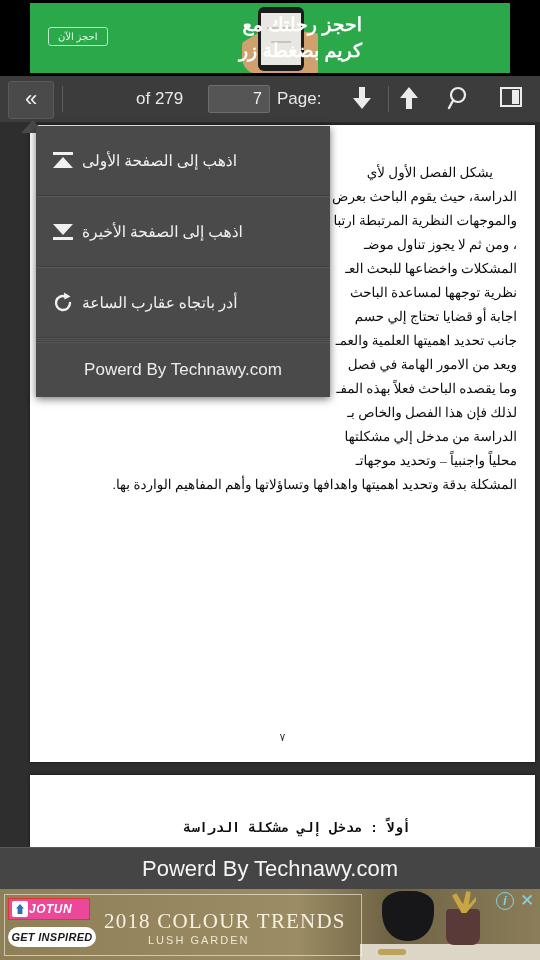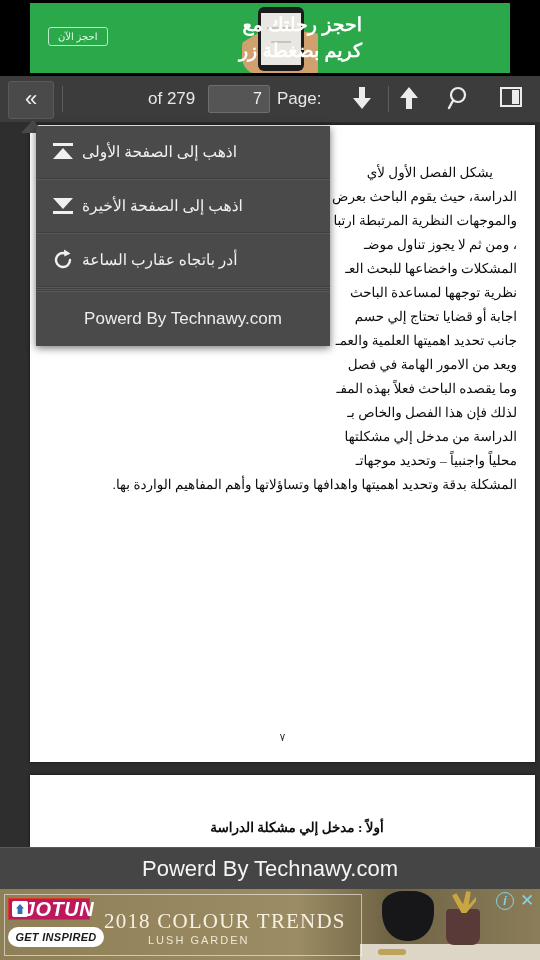--- a/index.html
+++ b/index.html
@@ -167,21 +167,20 @@
     top: 10px;
     width: 1px; height: 26px;
     background: #5d5d5d;
   }
   .tb-oftotal {
     position: absolute;
     left: 136px; top: 13px;
     color: #e8e8e8;
     font-size: 17px;
     white-space: nowrap;
-    margin-left: 12px;
   }
   .tb-pageinput {
     position: absolute;
     left: 208px; top: 9px;
     width: 62px; height: 28px;
     background: #555555;
     border: 1px solid #6d6d6d;
     border-radius: 2px;
     color: #f2f2f2;
     font-size: 16px;
@@ -259,39 +258,39 @@
     left: 0; right: 0;
     bottom: 18px;
     text-align: center;
     font-family: "Liberation Serif", serif;
     font-size: 11px;
     color: #333;
   }
   .doc-p2-head {
     direction: rtl;
     text-align: center;
-    font-family: Liberation Serif, serif;
+    font-family: Liberation Mono, monospace;
     font-weight: bold;
     font-size: 13.5px;
     color: #0d0d0d;
     padding-top: 44px;
   }
 
   
   .menu {
     position: absolute;
     left: 36px; top: 126px;
     width: 294px;
     background: #4a4a4a;
     z-index: 50;
     box-shadow: 0 2px 8px rgba(0,0,0,.55);
   }
   .menu-item {
     position: relative;
-    height: 52px;
+    height: 69px;
     display: flex;
     align-items: center;
     justify-content: flex-end;
     padding: 0 14px 0 12px;
     color: #f1f1f1;
     font-size: 15px;
     direction: rtl;
     cursor: pointer;
   }
   .menu-item .mi-label {
@@ -358,52 +357,51 @@
   .ba-frame {
     position: absolute;
     left: 4px; top: 5px;
     width: 356px; height: 60px;
     border: 1px solid rgba(255,255,255,.55);
   }
   .jotun-logo {
     position: absolute;
     left: 8px; top: 9px;
     width: 82px; height: 22px;
-    background: #be185d;
+    background: #ec4899;
     border: 1px solid #d7392a;
     display: flex;
     align-items: center;
     color: #ffffff;
-    font-size: 20px;
+    font-size: 12px;
     font-weight: bold;
     font-style: italic;
     letter-spacing: .5px;
     padding-left: 20px;
     box-sizing: border-box;
-    justify-content: center;
   }
   .jotun-mark {
     position: absolute;
     left: 3px; top: 2px;
     width: 16px; height: 16px;
     background: #ffffff;
     border-radius: 2px;
   }
   .jotun-mark::after {
     content: "";
     position: absolute;
     left: 4px; top: 3px;
     width: 8px; height: 10px;
     background: #2f6fb2;
     clip-path: polygon(50% 0%, 100% 45%, 80% 45%, 80% 100%, 20% 100%, 20% 45%, 0% 45%);
   }
   .getinspired {
     position: absolute;
     left: 8px; top: 38px;
-    width: 96px; height: 20px;
+    width: 88px; height: 20px;
     background: #ffffff;
     border-radius: 10px;
     color: #1a1a1a;
     font-size: 11px;
     font-weight: bold;
     font-style: italic;
     display: flex;
     align-items: center;
     justify-content: center;
     letter-spacing: .3px;

